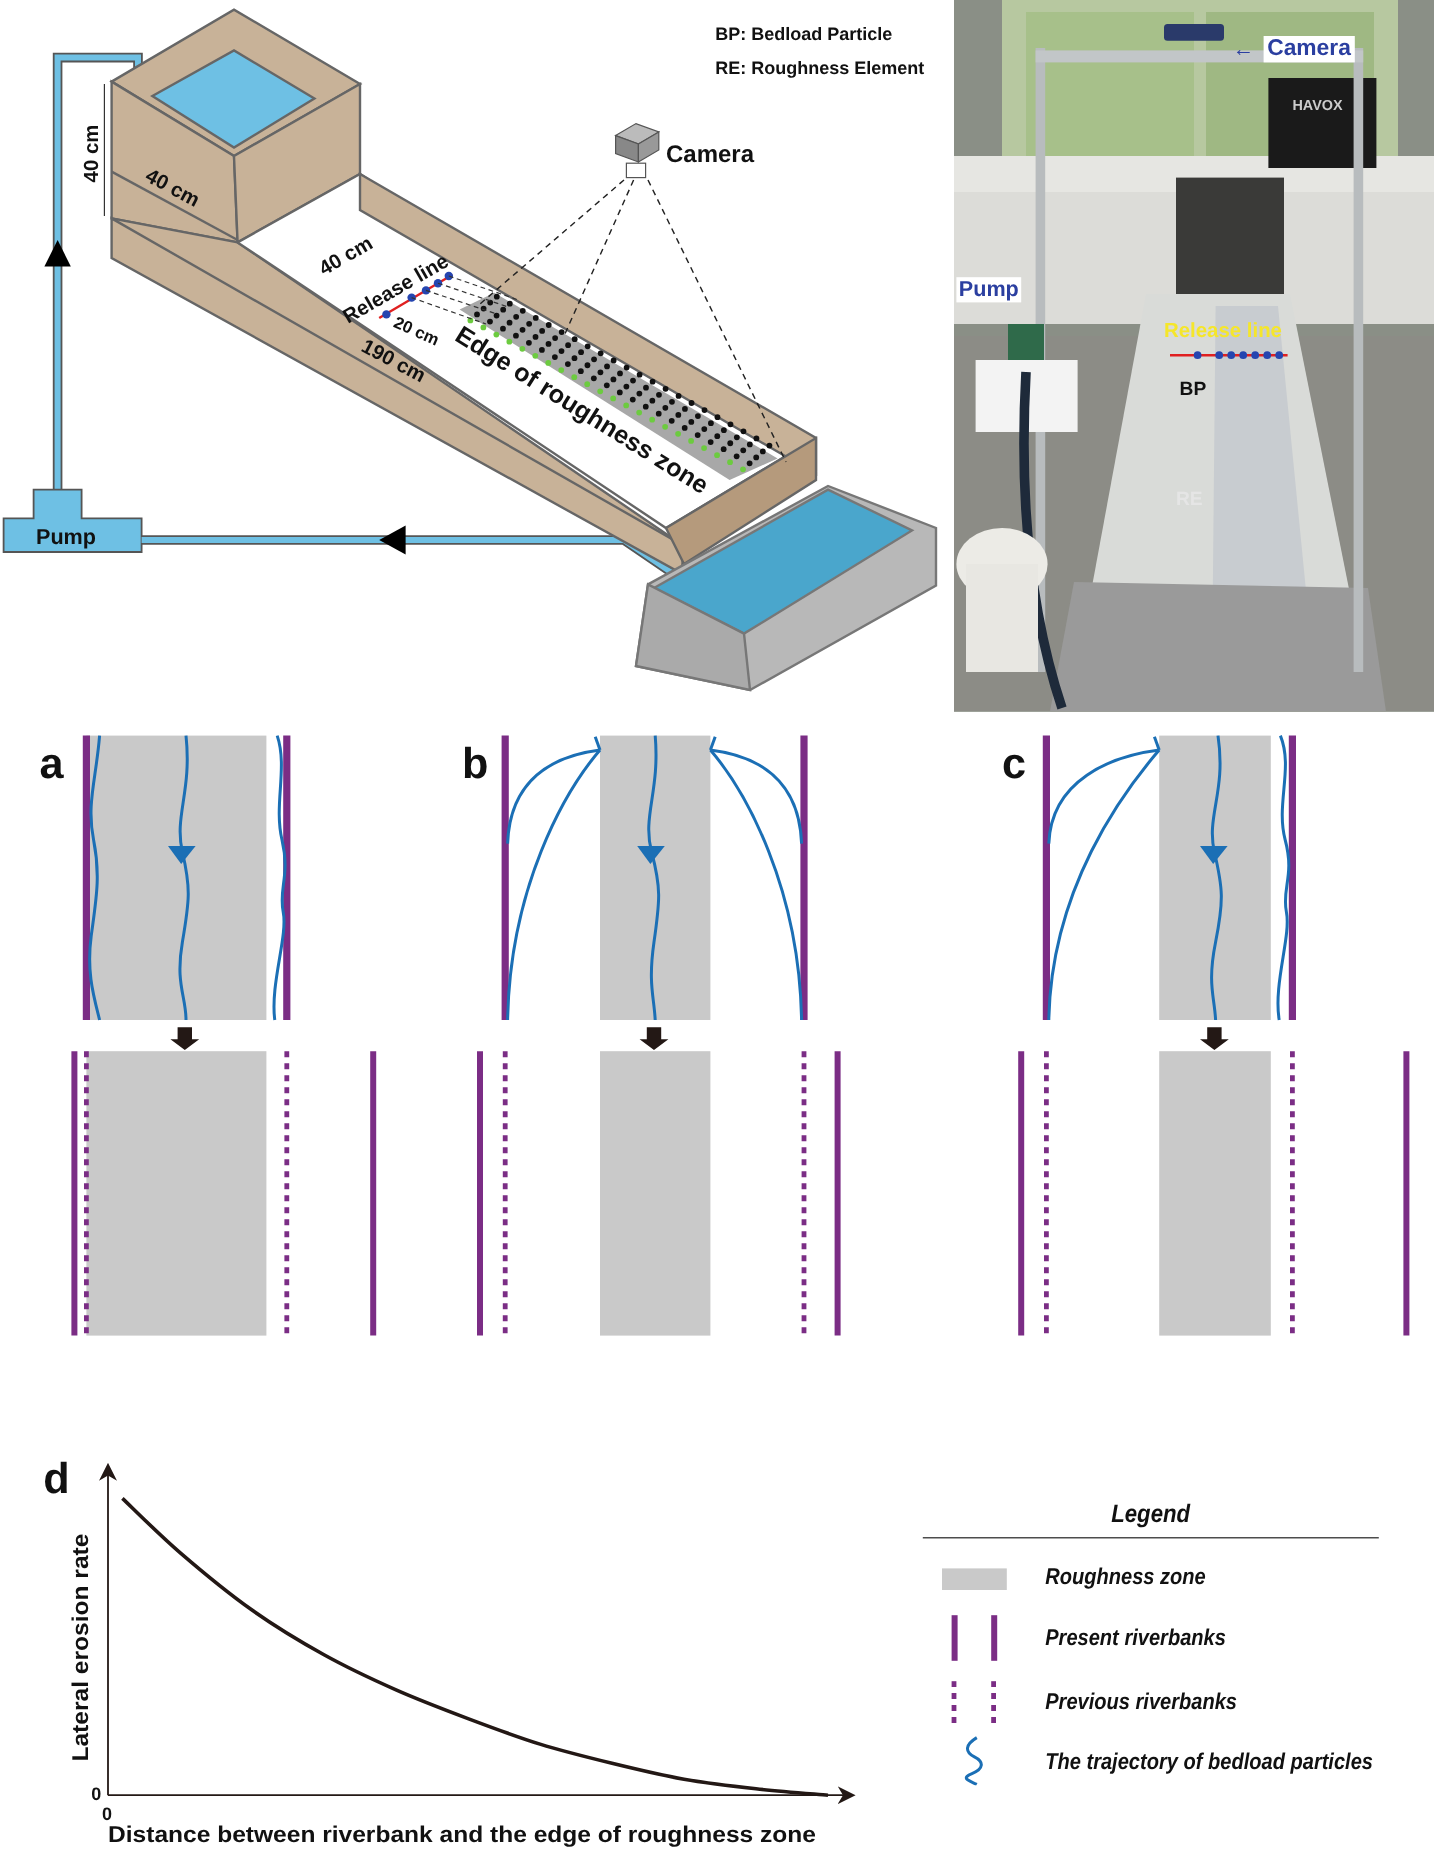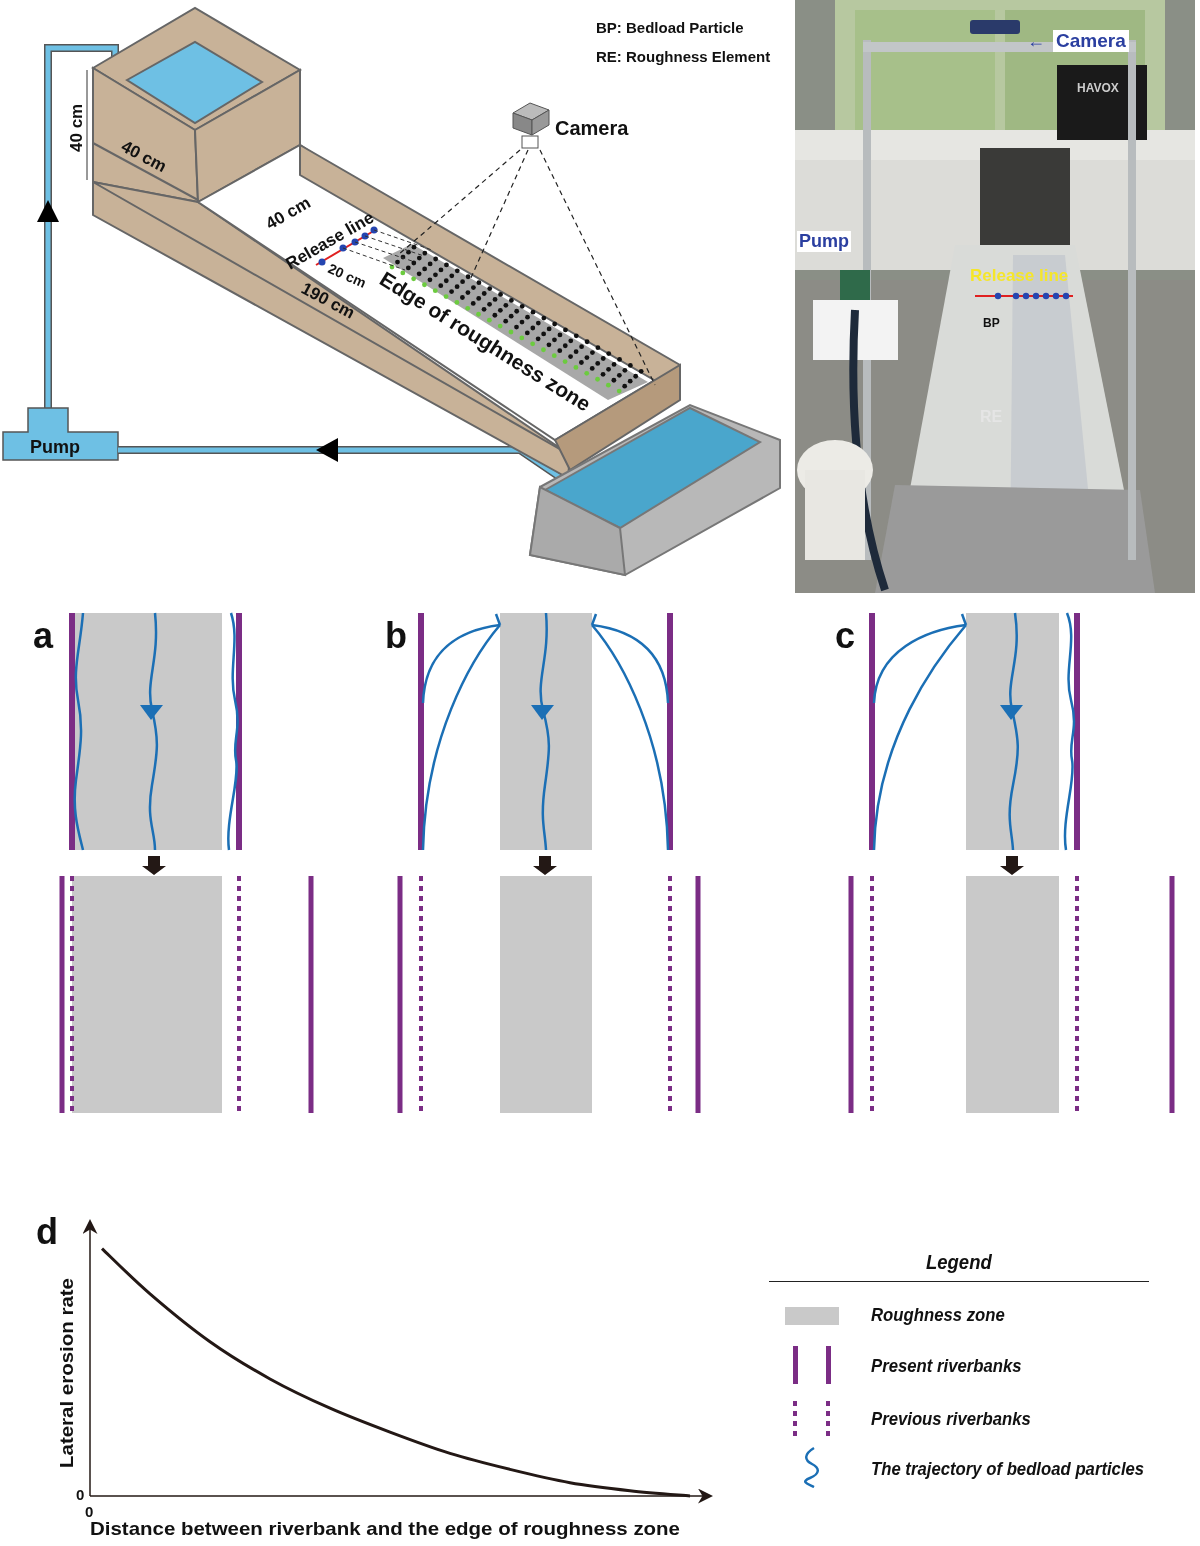--- a/index.html
+++ b/index.html
@@ -243,21 +243,21 @@
         <circle cx="241" cy="296" r="3.2" fill="#2545b0"></circle>
         <circle cx="251" cy="296" r="3.2" fill="#2545b0"></circle>
         <circle cx="261" cy="296" r="3.2" fill="#2545b0"></circle>
         <circle cx="271" cy="296" r="3.2" fill="#2545b0"></circle>
       </g>
   </svg>
   <div class="photo-label" style="left:258px;top:30px;font-size:19px;color:#2b3fa0;background:#fff;padding:0 3px;">Camera</div>
   <span class="abs" style="left:232px;top:31px;font-size:18px;color:#2b3fa0;font-weight:bold;">←</span>
   <div class="photo-label" style="left:2px;top:231px;font-size:18px;color:#2b3fa0;background:#fff;padding:0 2px;">Pump</div>
   <div class="photo-label" style="left:175px;top:266px;font-size:17px;color:#f5e62a;">Release line</div>
-  <div class="photo-label" style="left:188px;top:316px;font-size:12px;color:#111;">BP</div>
+  <div class="photo-label" style="left:188px;top:316px;font-size:16px;color:#111;">BP</div>
   <div class="photo-label" style="left:185px;top:408px;font-size:16px;color:#e5e5e5;">RE</div>
 </div>
 
 <svg id="panels" class="abs" style="left:0;top:600px" width="1200" height="600" viewBox="0 0 1200 600">
   <defs>
     <marker id="arrowTri" viewBox="0 0 10 10" refX="5" refY="5" markerWidth="6" markerHeight="6" orient="auto">
       <path d="M0 0 L10 5 L0 10z" fill="#1b6fb5"></path>
     </marker>
   </defs>
 

